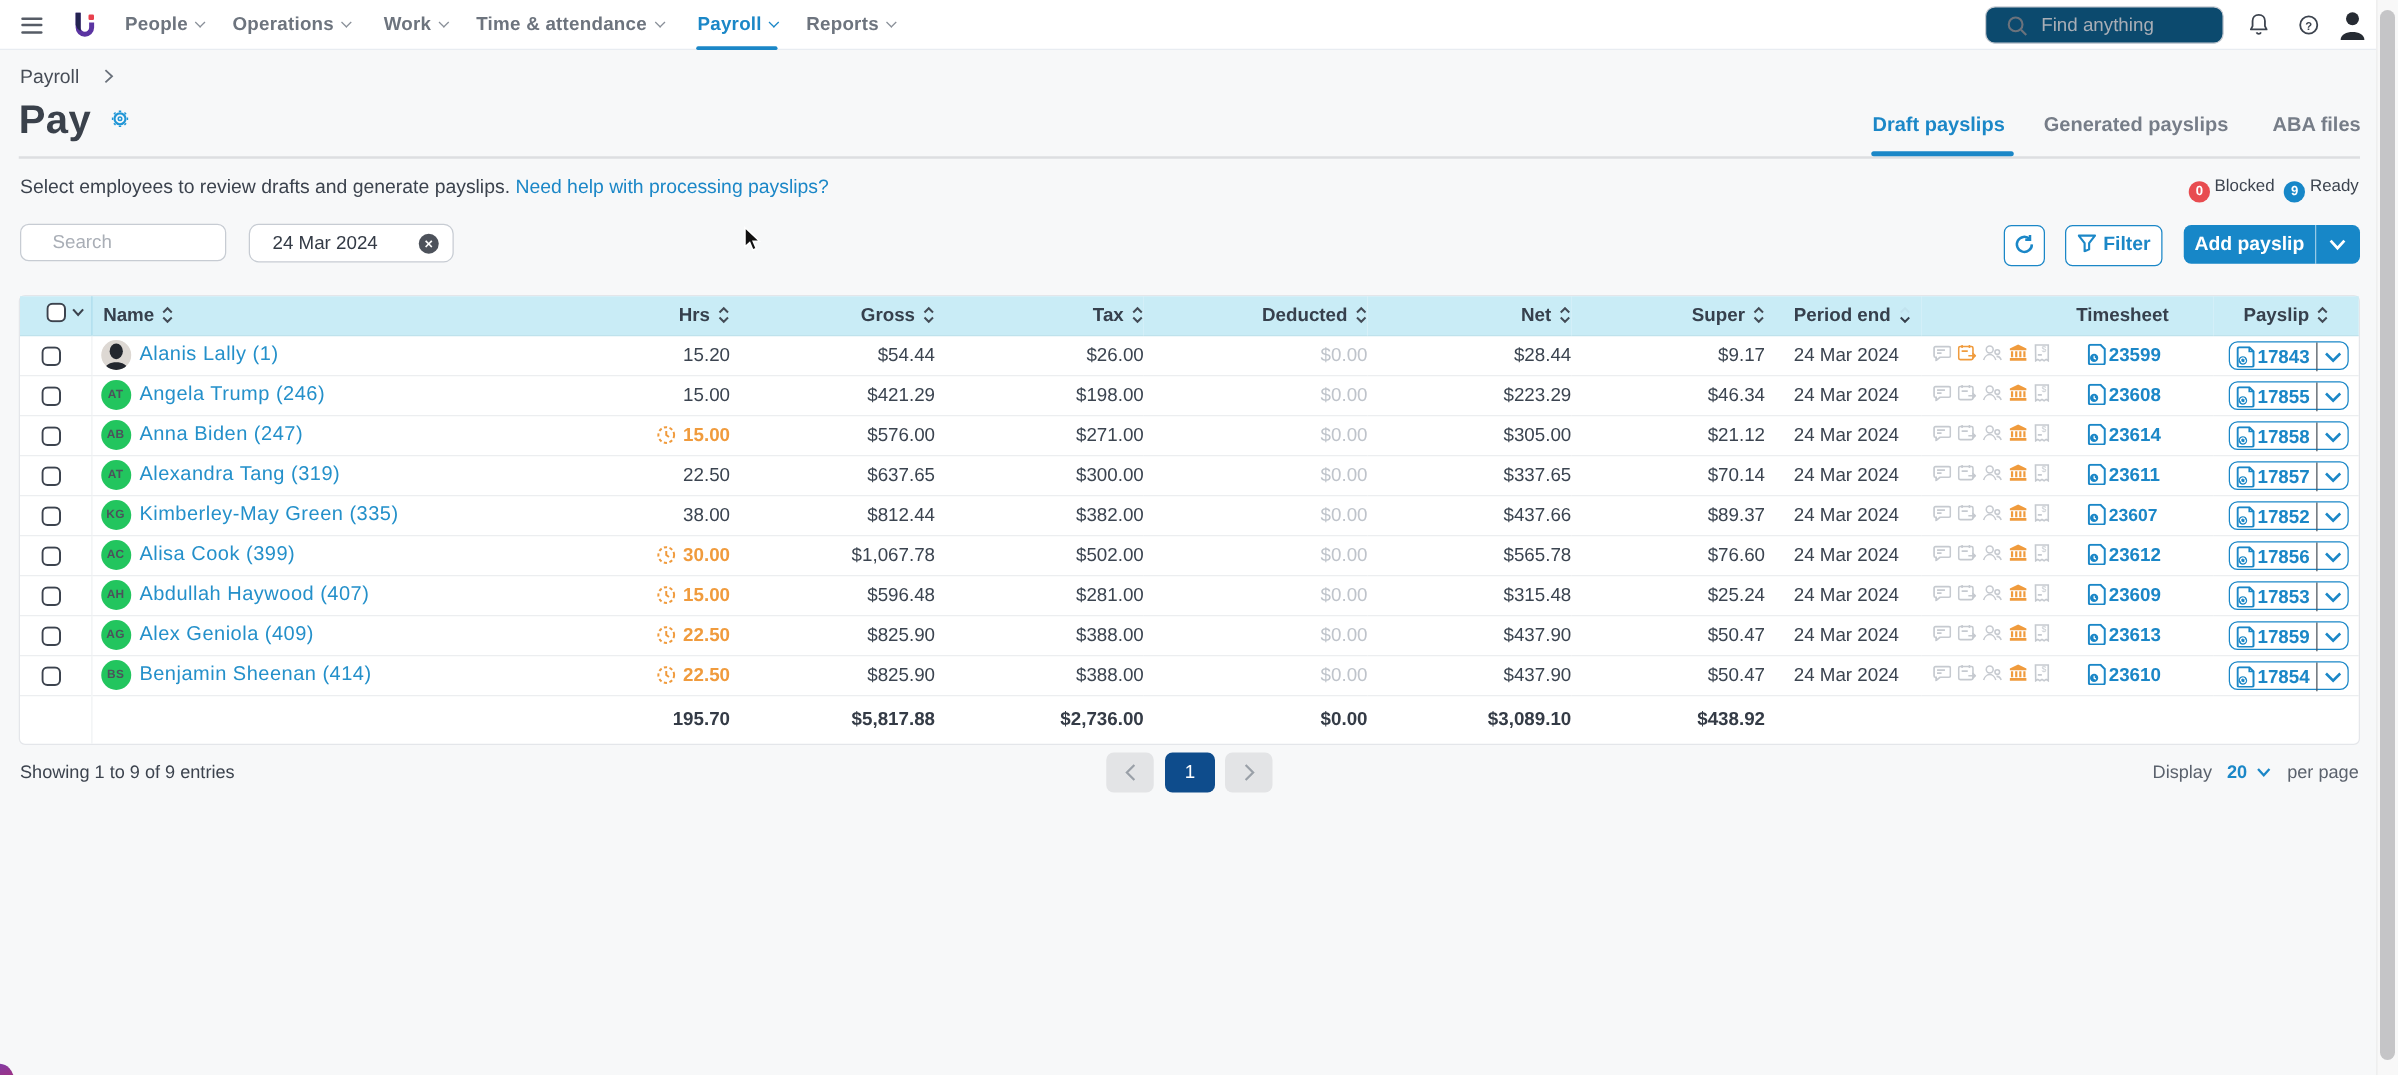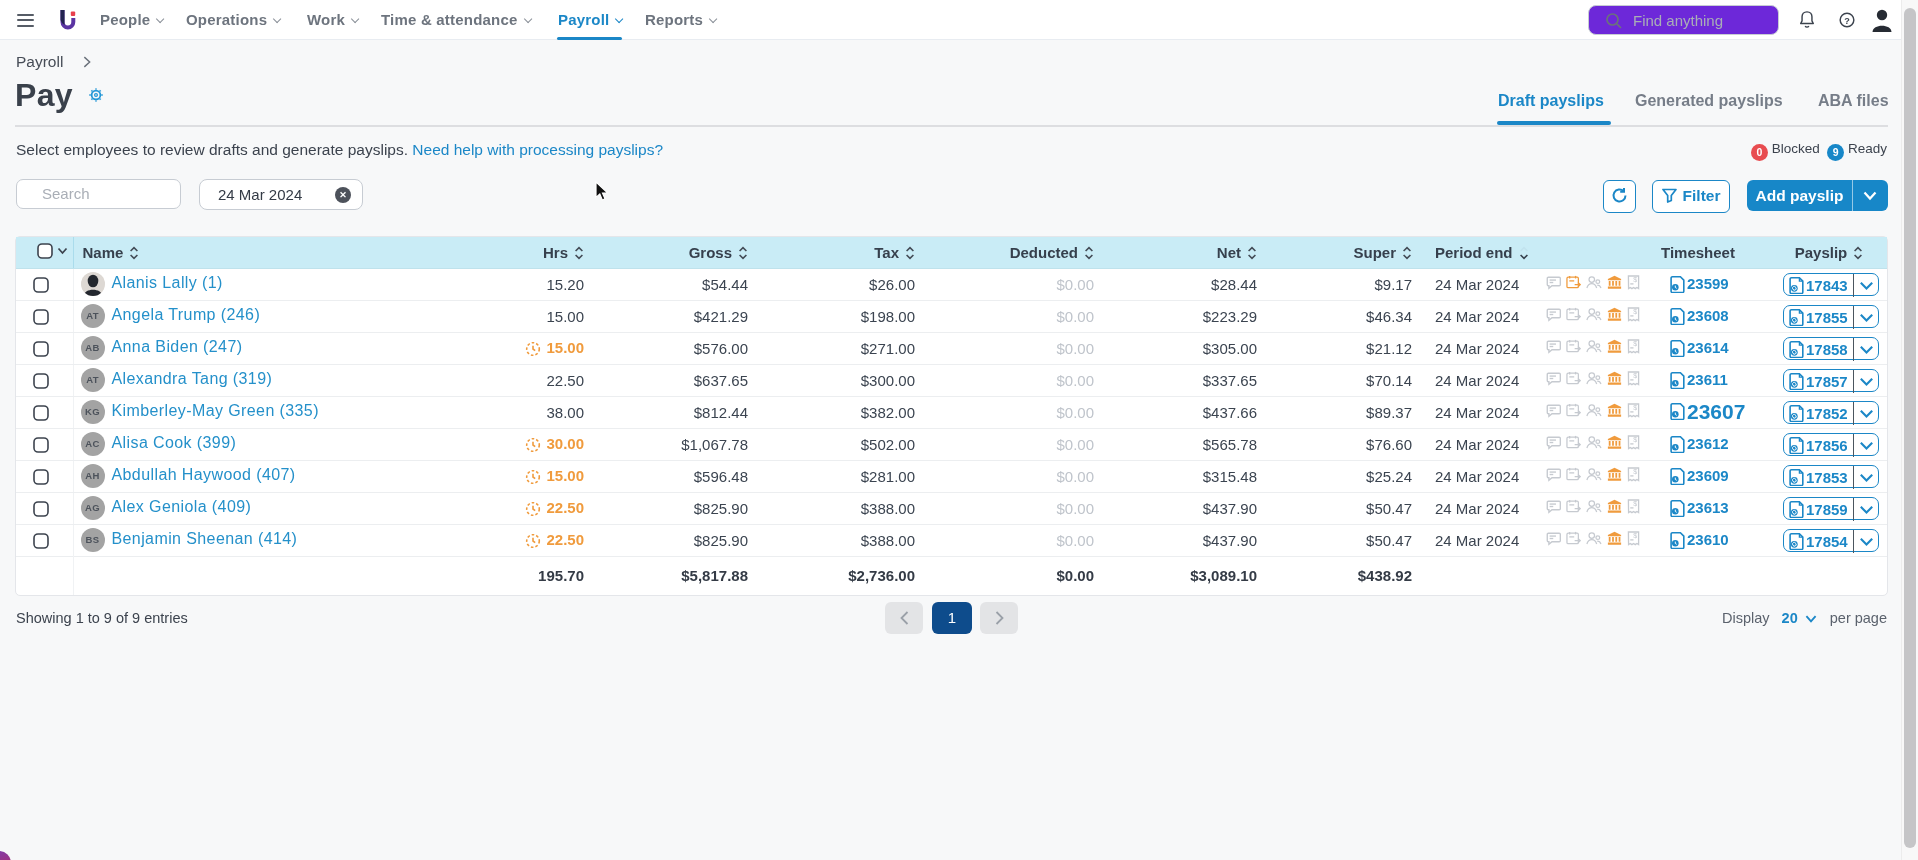--- a/index.html
+++ b/index.html
@@ -9,21 +9,21 @@
 .nav { position:absolute; left:0; top:0; width:1918px; height:40px; background:#ffffff; border-bottom:1px solid #e8ecf1; }
 .nav-item { position:absolute; top:0; height:40px; line-height:39px; font-size:15px; color:#6d747e; font-weight:700; letter-spacing:.2px; }
 .caret { display:inline-block; width:8px; height:8px; margin-left:7px; position:relative; top:-2px; }
 .caret:after { content:""; position:absolute; left:0; top:1px; width:5.2px; height:5.2px; border-right:1.5px solid #8a9099; border-bottom:1.5px solid #8a9099; transform:rotate(45deg); }
 .nav-active { color:#1b87c7; }
 .nav-active .caret:after { border-color:#1b87c7; }
 .nav-underline { position:absolute; top:37px; height:3px; background:#1b87c7; border-radius:2px; }
 .burger { position:absolute; left:17px; top:13.5px; width:17px; height:14px; }
 .burger div { height:2.3px; background:#565c66; border-radius:2px; margin-bottom:3.4px; }
 
-.findbox { position:absolute; left:1588px; top:5px; width:191px; height:30px; border:1px solid #c7ccd3; border-radius:8px; background:#6d28d9;text-decoration:underline; }
+.findbox { position:absolute; left:1588px; top:5px; width:191px; height:30px; border:1px solid #c7ccd3; border-radius:8px; background:#0c4a6e;text-decoration:underline; }
 .findbox span.ph { position:absolute; left:44px; top:6px; font-size:15px; color:#a9aeb6; }
 
 .crumb { position:absolute; left:16px; top:53px; font-size:15.5px; color:#474d57; }
 .pagetitle { position:absolute; left:15px; top:77px; font-size:32px; font-weight:700; color:#3a414b; letter-spacing:.3px; }
 .hdr-divider { position:absolute; left:15px; top:125px; width:1873px; height:1.5px; background:#dddee1; }
 .tab { position:absolute; top:92px; font-size:16px; font-weight:700; color:#767d88; }
 .tab.active { color:#1b87c7; }
 .tab-underline { position:absolute; left:1497px; top:121px; width:114px; height:4px; background:#1b87c7; border-radius:2px; }
 
 .intro { position:absolute; left:16px; top:141px; font-size:15.5px; color:#3c434e; }
@@ -46,21 +46,21 @@
 th,td { padding:0; font-size:15px; color:#3b4450; white-space:nowrap; overflow:visible; }
 thead th { background:#c9ecf6; height:31px; font-weight:700; color:#36404d; border-bottom:1px solid #bfe2ec; }
 thead th:first-child { border-right:1px solid #aadcec; }
 tbody td { height:32px; border-bottom:1px solid #eceef0; }
 tbody td:first-child, tfoot td:first-child { border-right:1px solid #f0f2f4; }
 tbody tr:last-child td { border-bottom:none;margin-left:20px; }
 .num { text-align:right; }
 .gray0 { color:#bfc4cb; }
 tfoot td { height:39px; font-weight:700; color:#343b46; border-top:1px solid #eceef0; }
 .namelink { color:#2490ca; font-size:16px; letter-spacing:.4px; }
-.av { display:inline-block; width:24px; height:24px; border-radius:50%; background:#a3a3a3; color:#4c525b; font-size:9.5px; font-weight:700; text-align:center; line-height:24px; vertical-align:middle; margin-right:7px; letter-spacing:.3px; }
+.av { display:inline-block; width:24px; height:24px; border-radius:50%; background:#22c55e; color:#4c525b; font-size:9.5px; font-weight:700; text-align:center; line-height:24px; vertical-align:middle; margin-right:7px; letter-spacing:.3px; }
 .orangehrs { color:#f09b3d; font-weight:700; }
 
 .showing { position:absolute; left:16px; top:610px; font-size:14.5px; color:#3c434e; }
 .pgbtn { position:absolute; top:602px; width:38px; height:32px; border-radius:6px; background:#e3e4e6; }
 .pg-active { position:absolute; left:932px; top:602px; width:40px; height:32px; border-radius:6px; background:#0e4c8c; color:#fff; font-size:15px; line-height:32px; text-align:center; }
 .display { position:absolute; top:610px; right:31px; font-size:14.5px; color:#5a626e; color:#5b626d; }
 .display b { color:#1b87c7; font-weight:700; }
 
 .sbar { position:absolute; right:0; top:0; width:17px; height:860px; background:#f8f8f8; border-left:1px solid #ececec; }
 .sthumb { position:absolute; right:2px; top:8px; width:12px; height:840px; border-radius:7px; background:#c5c5c7; }
@@ -487,21 +487,21 @@
               </svg>
               <svg width="15" height="14.5" viewBox="0 0 17 16">
                 <path d="M8.5 0.5 L16 4.2 L16 5.6 L1 5.6 L1 4.2 Z M2 6.5 L4 6.5 L4 12 L2 12 Z M5.8 6.5 L7.8 6.5 L7.8 12 L5.8 12 Z M9.5 6.5 L11.5 6.5 L11.5 12 L9.5 12 Z M13.2 6.5 L15.2 6.5 L15.2 12 L13.2 12 Z M1 12.8 L16 12.8 L16 15.3 L1 15.3 Z" fill="#f09b3d"></path>
               </svg>
               <svg width="13" height="15" viewBox="0 0 14 16" fill="none" stroke="#c6cad0" stroke-width="1.4">
                 <path d="M1.5 1 h11 v13.6 l-1.8 -1.2 -1.8 1.2 -1.8 -1.2 -1.8 1.2 -1.8 -1.2 -1.8 1.2 Z"></path>
                 <text x="8.7" y="7.4" font-size="7.5" fill="#c6cad0" stroke="none" text-anchor="middle" font-family="Liberation Sans">$</text>
                 <line x1="3.5" y1="9.5" x2="7" y2="9.5"></line>
               </svg>
             </span></td>
-          <td style="padding-left:14px"><span style="color:#1b87c7;font-weight:700;font-size:21px"><svg class="ico" style="margin-right:2px;margin-top:-3px" width="15" height="17" viewBox="0 0 15 17">
+          <td style="padding-left:14px"><span style="color:#1b87c7;font-weight:700;font-size:14px"><svg class="ico" style="margin-right:2px;margin-top:-3px" width="15" height="17" viewBox="0 0 15 17">
                 <path d="M2.4 0.8 h8.0 l3.4 3.4 v11 a1.3 1.3 0 0 1 -1.3 1.3 h-10.1 a1.3 1.3 0 0 1 -1.3 -1.3 v-13.1 a1.3 1.3 0 0 1 1.3 -1.3 Z" fill="none" stroke="#1b87c7" stroke-width="1.6"></path>
                 <circle cx="5.3" cy="11.3" r="3.3" fill="#1b87c7"></circle>
                 <path d="M5.3 9.6 v1.9 l1.4 0.8" stroke="#fff" stroke-width="1" fill="none"></path>
               </svg>23607</span></td>
           <td><span class="psbtn"><svg style="position:absolute;left:5px;top:3px" width="15" height="17" viewBox="0 0 15 17">
                 <path d="M2.4 0.8 h8.0 l3.4 3.4 v11 a1.3 1.3 0 0 1 -1.3 1.3 h-10.1 a1.3 1.3 0 0 1 -1.3 -1.3 v-13.1 a1.3 1.3 0 0 1 1.3 -1.3 Z" fill="none" stroke="#1b87c7" stroke-width="1.6"></path>
                 <path d="M10.4 0.8 v3.4 h3.4" fill="none" stroke="#1b87c7" stroke-width="1.3"></path>
                 <circle cx="5.3" cy="11.3" r="3.4" fill="#1b87c7"></circle>
                 <path d="M3.7 11.9 a1.7 1.7 0 0 1 3.0 -1.6 M7.0 10.7 a1.7 1.7 0 0 1 -3.0 1.6" stroke="#fff" stroke-width="1" fill="none"></path>
                 <path d="M6.6 9.4 l0.5 1 -1.1 0.1 Z M4.1 13.2 l-0.5 -1 1.1 -0.1 Z" fill="#fff"></path>

